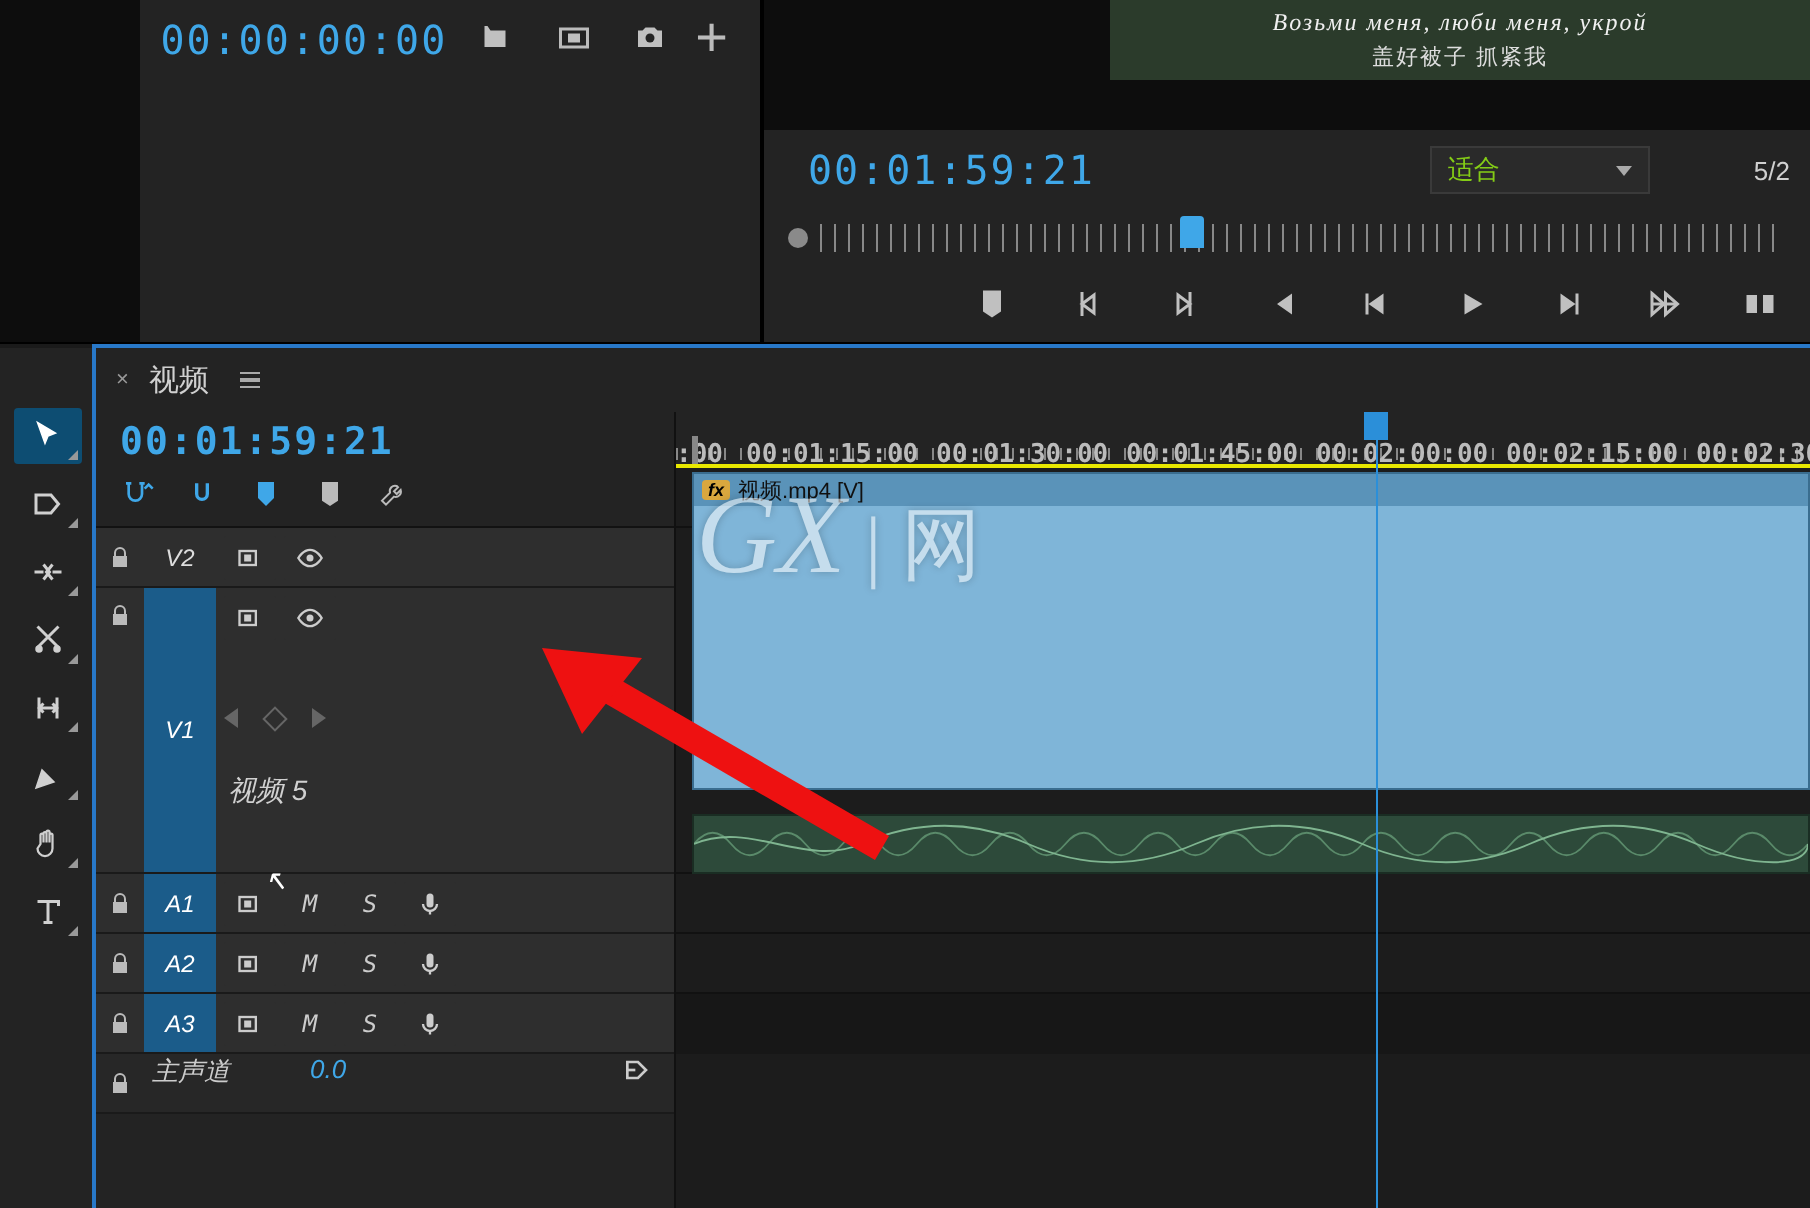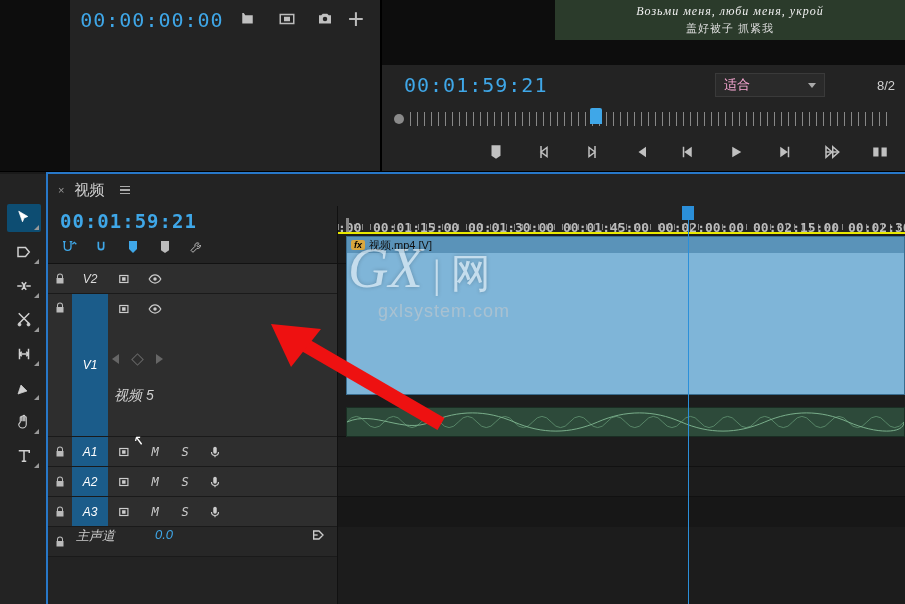--- a/index.html
+++ b/index.html
@@ -71,21 +71,21 @@
   }
   .time-display {
     color: #3fa7e8;
     font-family: "Consolas", monospace;
     font-size: 20px;
     letter-spacing: 1px;
   }
   .prog-panel .mon-info-row .time-display { margin-right: auto; margin-left: 12px; }
   .fit-select {
     background: #2a2a2a;
-    color: #f9a8d4;
+    color: #84cc16;
     border: 1px solid #3a3a3a;
     padding: 4px 8px;
     font-size: 13px;
     display: flex;
     align-items: center;
     gap: 30px;
     width: 110px;
     height: 24px;
   }
   .fit-select::after {
@@ -392,21 +392,21 @@
       <div class="still-img">
         <div class="line1">Возьми меня, люби меня, укрой</div>
         <div class="line2">盖好被子 抓紧我</div>
       </div>
     </div>
     <div class="mon-info-row">
       <span class="time-display">00:01:59:21</span>
       <div class="fit-select">
         <span>适合</span>
       </div>
-      <span class="page-ind">8/2</span>
+      <span class="page-ind">5/2</span>
     </div>
     <div class="ruler-row">
       <div class="ruler-dot"></div>
       <div class="ruler-ticks">
         <div class="ruler-handle"></div>
       </div>
     </div>
     <div class="btn-row">
       <span class="icon-btn">
           <svg viewBox="0 0 24 24">
@@ -734,21 +734,20 @@
                 <path d="M0 15 C30 2 60 28 90 15 S150 2 180 15 S240 28 270 15 S330 2 360 15 S420 28 450 15 S510 2 540 15 S600 28 600 15" stroke="#7fb590" fill="none"></path>
               </svg>
           </div>
         </div>
         <div style="position:absolute;top:231px;left:0;right:0;height:30px;background:#1c1c1c;border-bottom:1px solid #111;"></div>
         <div style="position:absolute;top:261px;left:0;right:0;height:30px;background:#1c1c1c;border-bottom:1px solid #111;"></div>
         <div style="position:absolute;top:291px;left:0;right:0;height:30px;background:#171717;"></div>
 
         <div class="watermark">
           <div class="big">GX<span style="font-style:normal;font-size:40px;"> | 网</span></div>
-          <div class="sm">gxlsystem.com</div>
         </div>
       </div>
     </div>
 
     <div class="red-arrow">
       <svg viewBox="0 0 190 120">
         <defs></defs>
         <path d="M175 105 L20 15" stroke="#e11" stroke-width="14" fill="none"></path>
         <path d="M5 5 L55 10 L25 48 Z" fill="#e11"></path>
       </svg>

